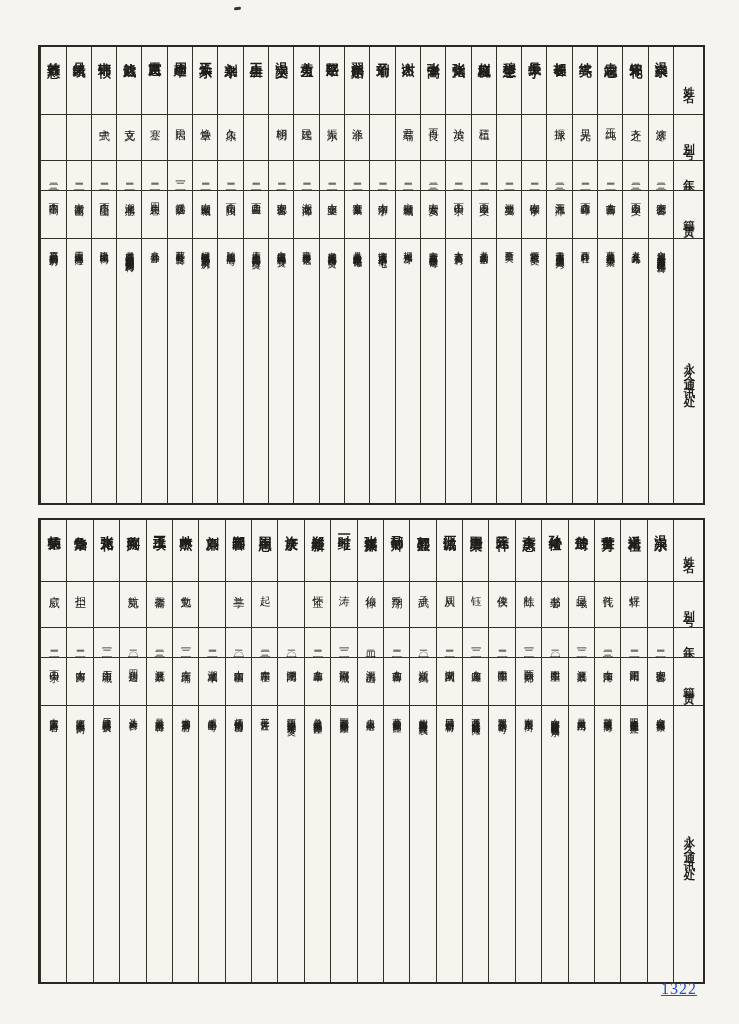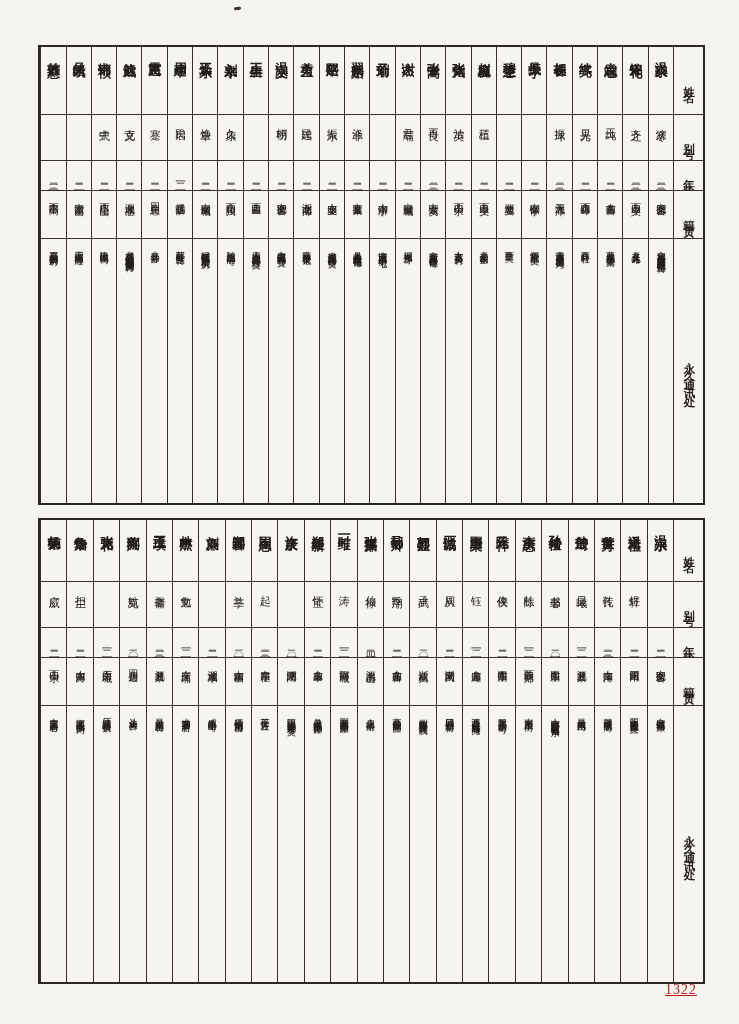--- a/index.html
+++ b/index.html
@@ -70,23 +70,23 @@
   .header-col .t {
     font-size: 11.5px;
     font-weight: bold;
     letter-spacing: 0.5em;
     max-height: none;
   }
   .header-col .c-address .t { letter-spacing: 0.75em; }
   .page-number {
     position: absolute;
     right: 42px; bottom: 26px;
-    font-size: 14px;
+    font-size: 16px;
     letter-spacing: 1px;
-    color: #b91c1c;
+    color: #1d4ed8;
     text-decoration: underline;
   }
 </style>
 </head>
 <body>
 
 <div class="page">
   <div class="speck"></div>
 
   <div class="tables-wrap">

